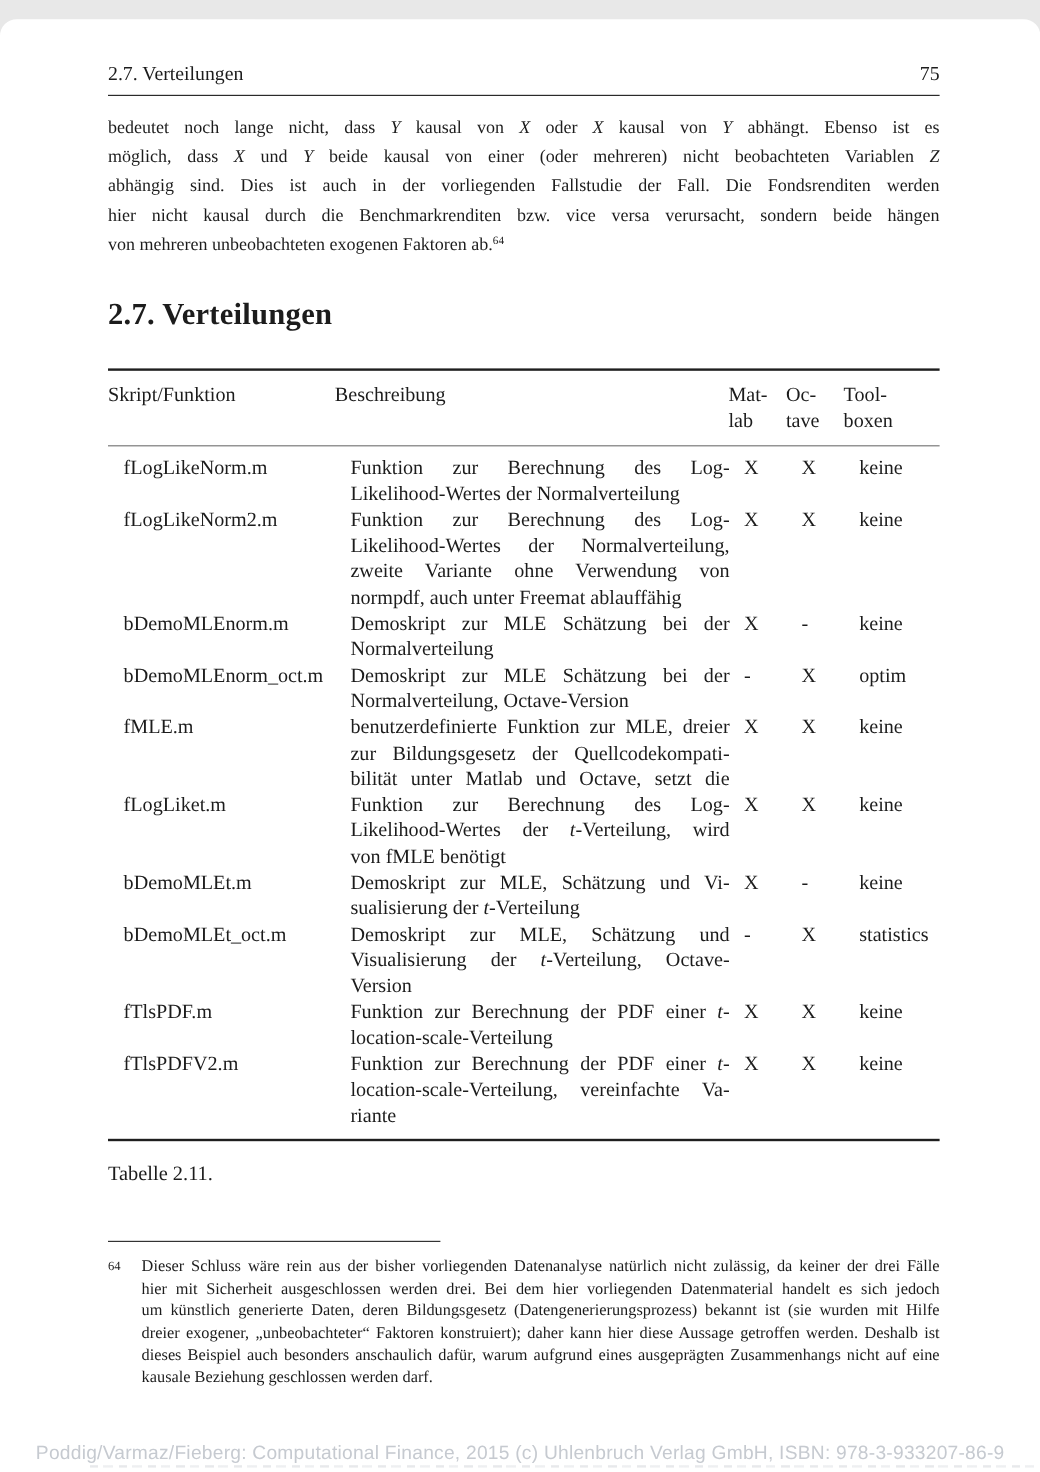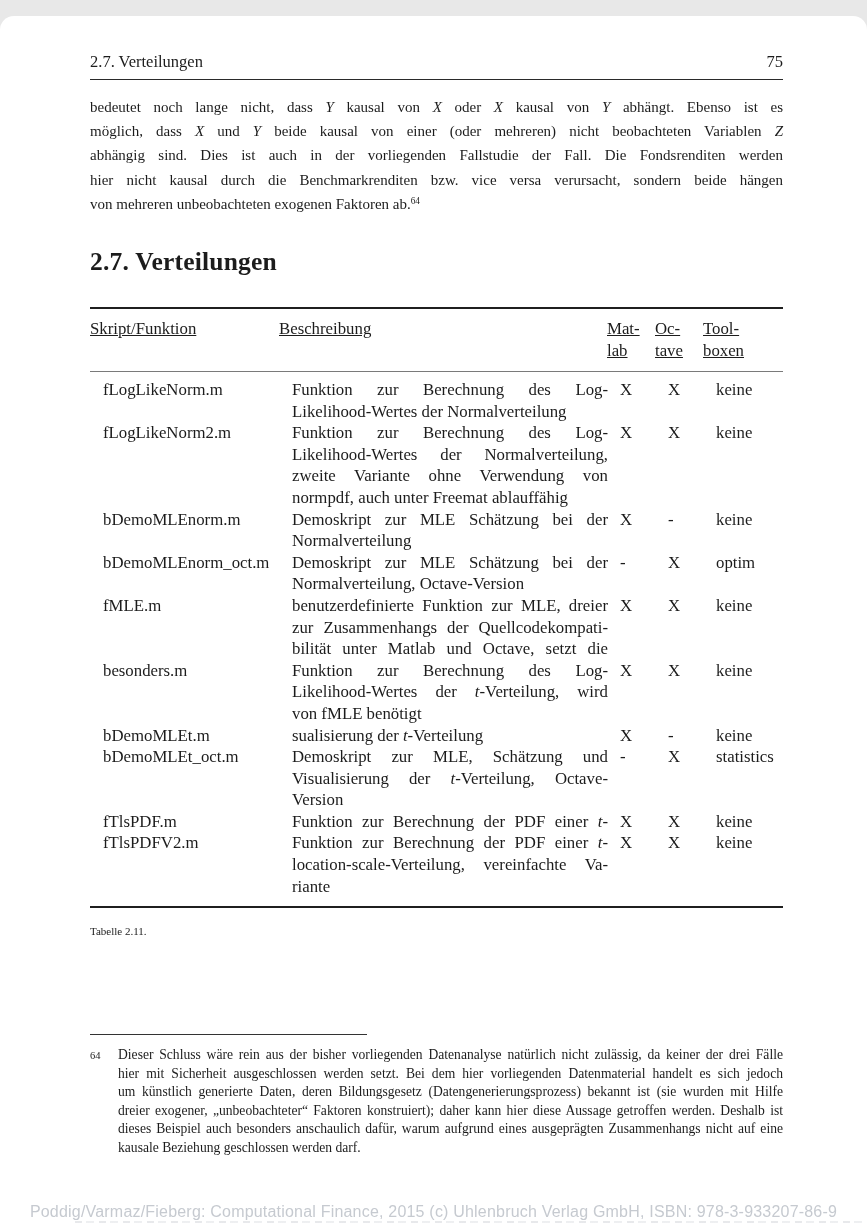--- a/index.html
+++ b/index.html
@@ -31,26 +31,26 @@
 
   
   .table-wrap { margin-top:30px; font-size:16.8px; }
   .rule { height:0; border-top:2px solid #1f1f1f; }
   .rule.mid { border-top:1.8px solid #7a7a7a; }
   .tgrid {
     display:grid;
     grid-template-columns:189px 328px 48px 48px 66px;
     padding-left:13px;
   }
-  .thead { padding:9px 0 10px; line-height:21.5px;text-decoration:underline; }
+  .thead { padding:9px 0 10px; line-height:21.5px; }
   .trow  { line-height:21.6px; }
   .tbody { padding:7px 0 9px; }
   .desc  { padding-right:12px; }
   .jl { text-align:justify; text-align-last:justify; }
-  .caption { margin-top:17px; font-size:11px; }
+  .caption { margin-top:17px; font-size:17px; }
 
   
   .footnote {
     position:absolute; left:90px; top:1018px; width:693px;
     font-size:13.6px; line-height:18.6px;
   }
   .fn-sep { width:277px; border-top:1.3px solid #333; margin-bottom:11px; }
   .fn-body { display:flex; }
   .fn-marker { width:28px; flex:0 0 28px; font-size:10.5px; padding-top:1px; }
   .fn-text { flex:1; }
@@ -156,41 +156,42 @@
               <div>Normalverteilung, Octave-Version</div>
             </div>
             <div>-</div>
             <div>X</div>
             <div>optim</div>
           </div>
           <div class="tgrid trow">
             <div>fMLE.m</div>
             <div class="desc">
               <div class="jl">benutzerdefinierte Funktion zur MLE, dreier</div>
-              <div class="jl">zur Zusammenhangs der Quellcodekompati-</div>
+              <div class="jl">zur Bildungsgesetz der Quellcodekompati-</div>
               <div class="jl">bilität unter Matlab und Octave, setzt die</div>
             </div>
             <div>X</div>
             <div>X</div>
             <div>keine</div>
           </div>
           <div class="tgrid trow">
-            <div>besonders.m</div>
+            <div>fLogLiket.m</div>
             <div class="desc">
               <div class="jl">Funktion zur Berechnung des Log-</div>
               <div class="jl">Likelihood-Wertes der <i>t</i>-Verteilung, wird</div>
               <div>von fMLE benötigt</div>
             </div>
             <div>X</div>
             <div>X</div>
             <div>keine</div>
           </div>
           <div class="tgrid trow">
             <div>bDemoMLEt.m</div>
             <div class="desc">
+              <div class="jl">Demoskript zur MLE, Schätzung und Vi-</div>
               <div>sualisierung der <i>t</i>-Verteilung</div>
             </div>
             <div>X</div>
             <div>-</div>
             <div>keine</div>
           </div>
           <div class="tgrid trow">
             <div>bDemoMLEt_oct.m</div>
             <div class="desc">
               <div class="jl">Demoskript zur MLE, Schätzung und</div>
@@ -198,20 +199,21 @@
               <div>Version</div>
             </div>
             <div>-</div>
             <div>X</div>
             <div>statistics</div>
           </div>
           <div class="tgrid trow">
             <div>fTlsPDF.m</div>
             <div class="desc">
               <div class="jl">Funktion zur Berechnung der PDF einer <i>t</i>-</div>
+              <div>location-scale-Verteilung</div>
             </div>
             <div>X</div>
             <div>X</div>
             <div>keine</div>
           </div>
           <div class="tgrid trow">
             <div>fTlsPDFV2.m</div>
             <div class="desc">
               <div class="jl">Funktion zur Berechnung der PDF einer <i>t</i>-</div>
               <div class="jl">location-scale-Verteilung, vereinfachte Va-</div>
@@ -226,21 +228,21 @@
       <div class="caption">Tabelle 2.11.</div>
     </div>
   </div>
 
   <div class="footnote">
     <div class="fn-sep"></div>
     <div class="fn-body">
       <div class="fn-marker">64</div>
       <div class="fn-text">
           <div class="jl">Dieser Schluss wäre rein aus der bisher vorliegenden Datenanalyse natürlich nicht zulässig, da keiner der drei Fälle</div>
-          <div class="jl">hier mit Sicherheit ausgeschlossen werden setzt. Bei dem hier vorliegenden Datenmaterial handelt es sich jedoch</div>
+          <div class="jl">hier mit Sicherheit ausgeschlossen werden drei. Bei dem hier vorliegenden Datenmaterial handelt es sich jedoch</div>
           <div class="jl">um künstlich generierte Daten, deren Bildungsgesetz (Datengenerierungsprozess) bekannt ist (sie wurden mit Hilfe</div>
           <div class="jl">dreier exogener, „unbeobachteter“ Faktoren konstruiert); daher kann hier diese Aussage getroffen werden. Deshalb ist</div>
           <div class="jl">dieses Beispiel auch besonders anschaulich dafür, warum aufgrund eines ausgeprägten Zusammenhangs nicht auf eine</div>
           <div>kausale Beziehung geschlossen werden darf.</div>
         </div>
     </div>
   </div>
 
   <div class="watermark">Poddig/Varmaz/Fieberg: Computational Finance, 2015  (c) Uhlenbruch Verlag GmbH, ISBN: 978-3-933207-86-9</div>
   <div class="scan-noise"></div>

